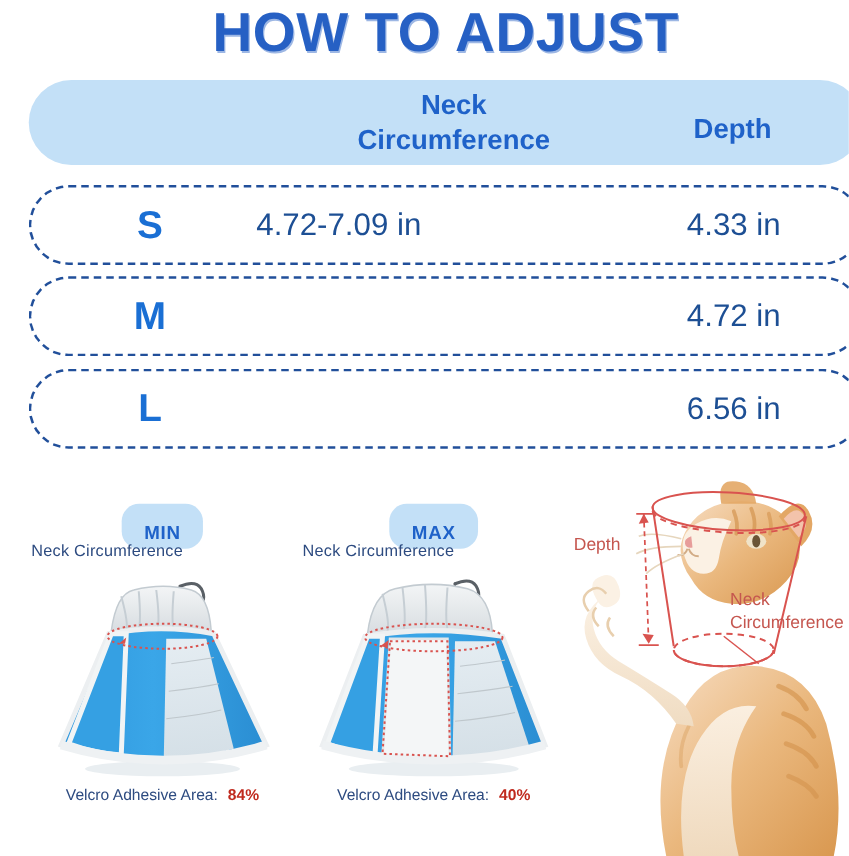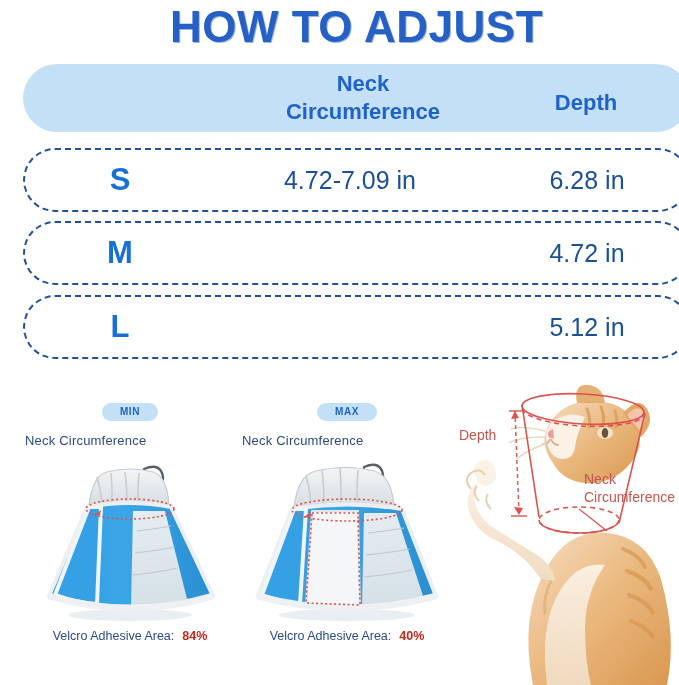--- a/index.html
+++ b/index.html
@@ -92,21 +92,20 @@
     font-weight: bold;
     color: #1a6fd4;
   }
   .cell-neck {
     position: absolute;
     left: 180px;
     top: 0;
     width: 290px;
     height: 60px;
     line-height: 60px;
-    text-align: center;
     font-size: 25px;
     color: #1d4f94;
   }
   .cell-depth {
     position: absolute;
     left: 482px;
     top: 0;
     width: 160px;
     height: 60px;
     line-height: 60px;
@@ -118,24 +117,24 @@
   
   .panel { position: absolute; top: 395px; }
   .panel-min { left: 8px;  width: 210px; }
   .panel-max { left: 225px; width: 210px; }
 
   .badge {
     position: absolute;
     top: 8px;
     left: 50%;
     transform: translateX(-50%);
-    padding: 3px 18px 4px 18px;
+    padding: 15px 18px 4px 18px;
     background: #c3e0f7;
     border-radius: 14px;
-    font-size: 10px;
+    font-size: 15px;
     font-weight: bold;
     color: #1f62c9;
     letter-spacing: 0.6px;
   }
   .panel-caption {
     position: absolute;
     top: 38px;
     left: 0;
     width: 100%;
     text-align: left;
@@ -200,31 +199,31 @@
     <div class="hdr-neck">
       <span>Neck</span><br>
       <span>Circumference</span>
     </div>
     <div class="hdr-depth">Depth</div>
   </div>
 
   <div class="row row-1">
     <div class="cell-size">S</div>
     <div class="cell-neck">4.72-7.09 in</div>
-    <div class="cell-depth">6.28 in</div>
+    <div class="cell-depth">4.33 in</div>
   </div>
 
   <div class="row row-2">
     <div class="cell-size">M</div>
     <div class="cell-depth">4.72 in</div>
   </div>
 
   <div class="row row-3">
     <div class="cell-size">L</div>
-    <div class="cell-depth">5.12 in</div>
+    <div class="cell-depth">6.56 in</div>
   </div>
 
   <div class="panel panel-min">
     <div class="badge">MIN</div>
     <div class="panel-caption">Neck Circumference</div>
 
     <div class="cone-wrap">
       <svg class="cone-svg" viewBox="0 0 210 172">
         <defs>
           <linearGradient id="blueMin" x1="0" y1="0" x2="1" y2="0">

